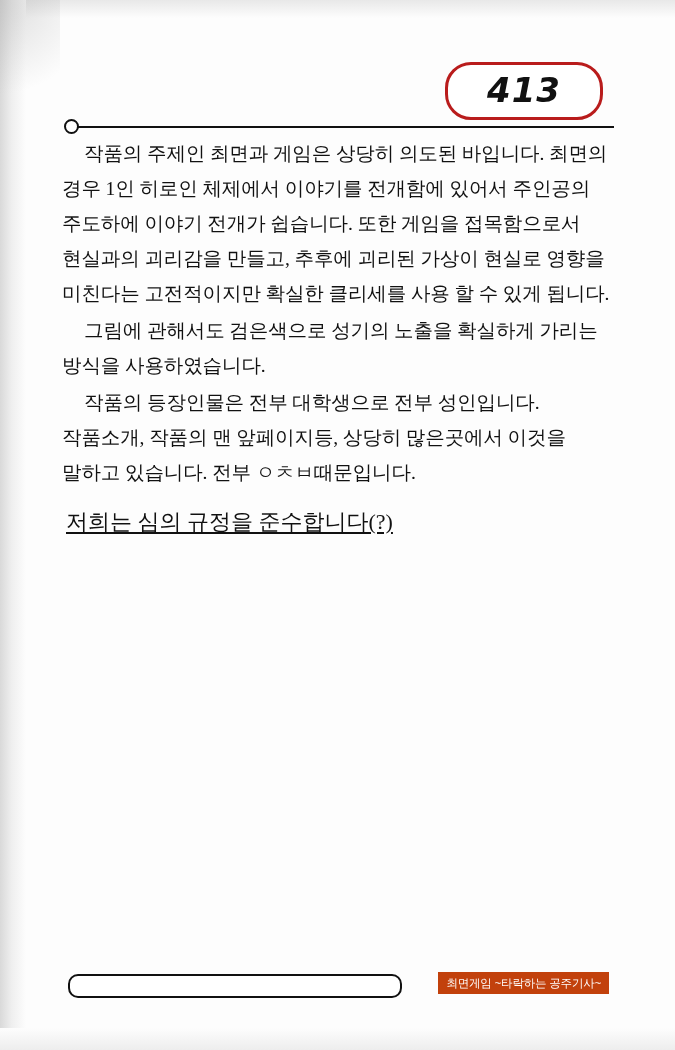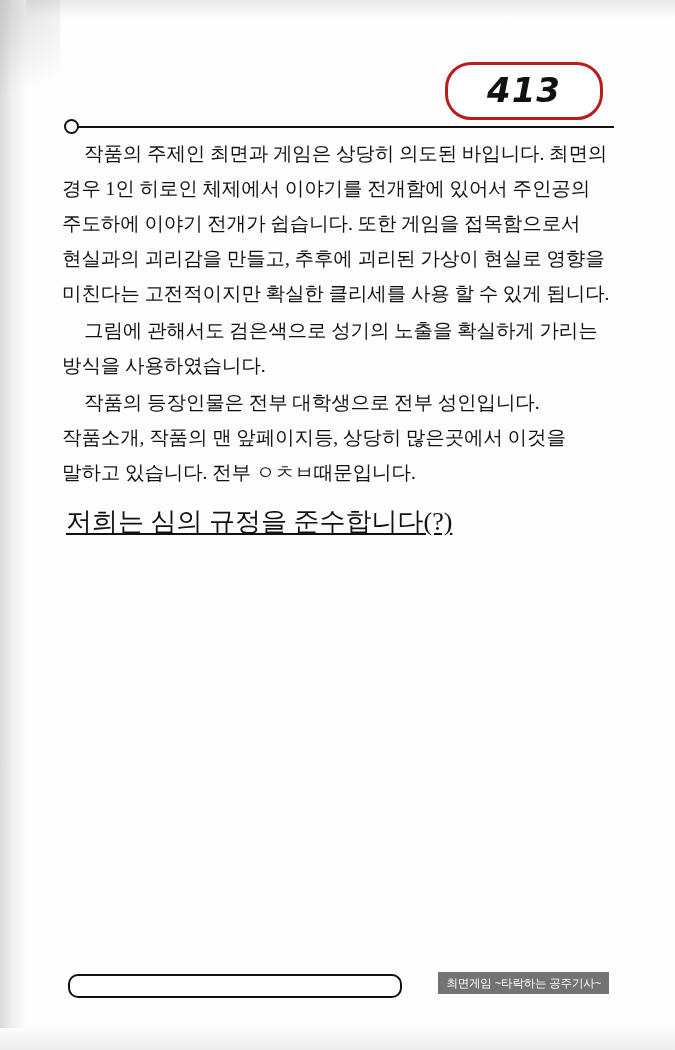--- a/index.html
+++ b/index.html
@@ -115,21 +115,21 @@
   .para {
     margin: 0 0 2px 0;
     font-size: 19.5px;
     line-height: 35px;
     text-indent: 22px;
     word-break: keep-all;
     letter-spacing: -0.1px;
   }
   .subhead {
     margin: 14px 0 0 0;
-    font-size: 26px;
+    font-size: 22px;
     line-height: 35px;
     text-indent: 4px;
   }
   .subhead .u {
     text-decoration: underline;
     text-underline-offset: 3px;
   }
 
   
   .footer {
@@ -148,21 +148,21 @@
     border: 2px solid #111;
     border-radius: 10px;
     background: #fff;
   }
   .footer-tag {
     position: absolute;
     right: 66px;
     top: 0px;
     height: 22px;
     padding: 0 8px;
-    background: #737373;
+    background: #c2410c;
     color: #ffffff;
     display: flex;
     align-items: center;
     justify-content: center;
     font-family: "Liberation Sans", sans-serif;
     font-size: 11.5px;
     letter-spacing: -0.2px;
     white-space: nowrap;
   }
 </style>

